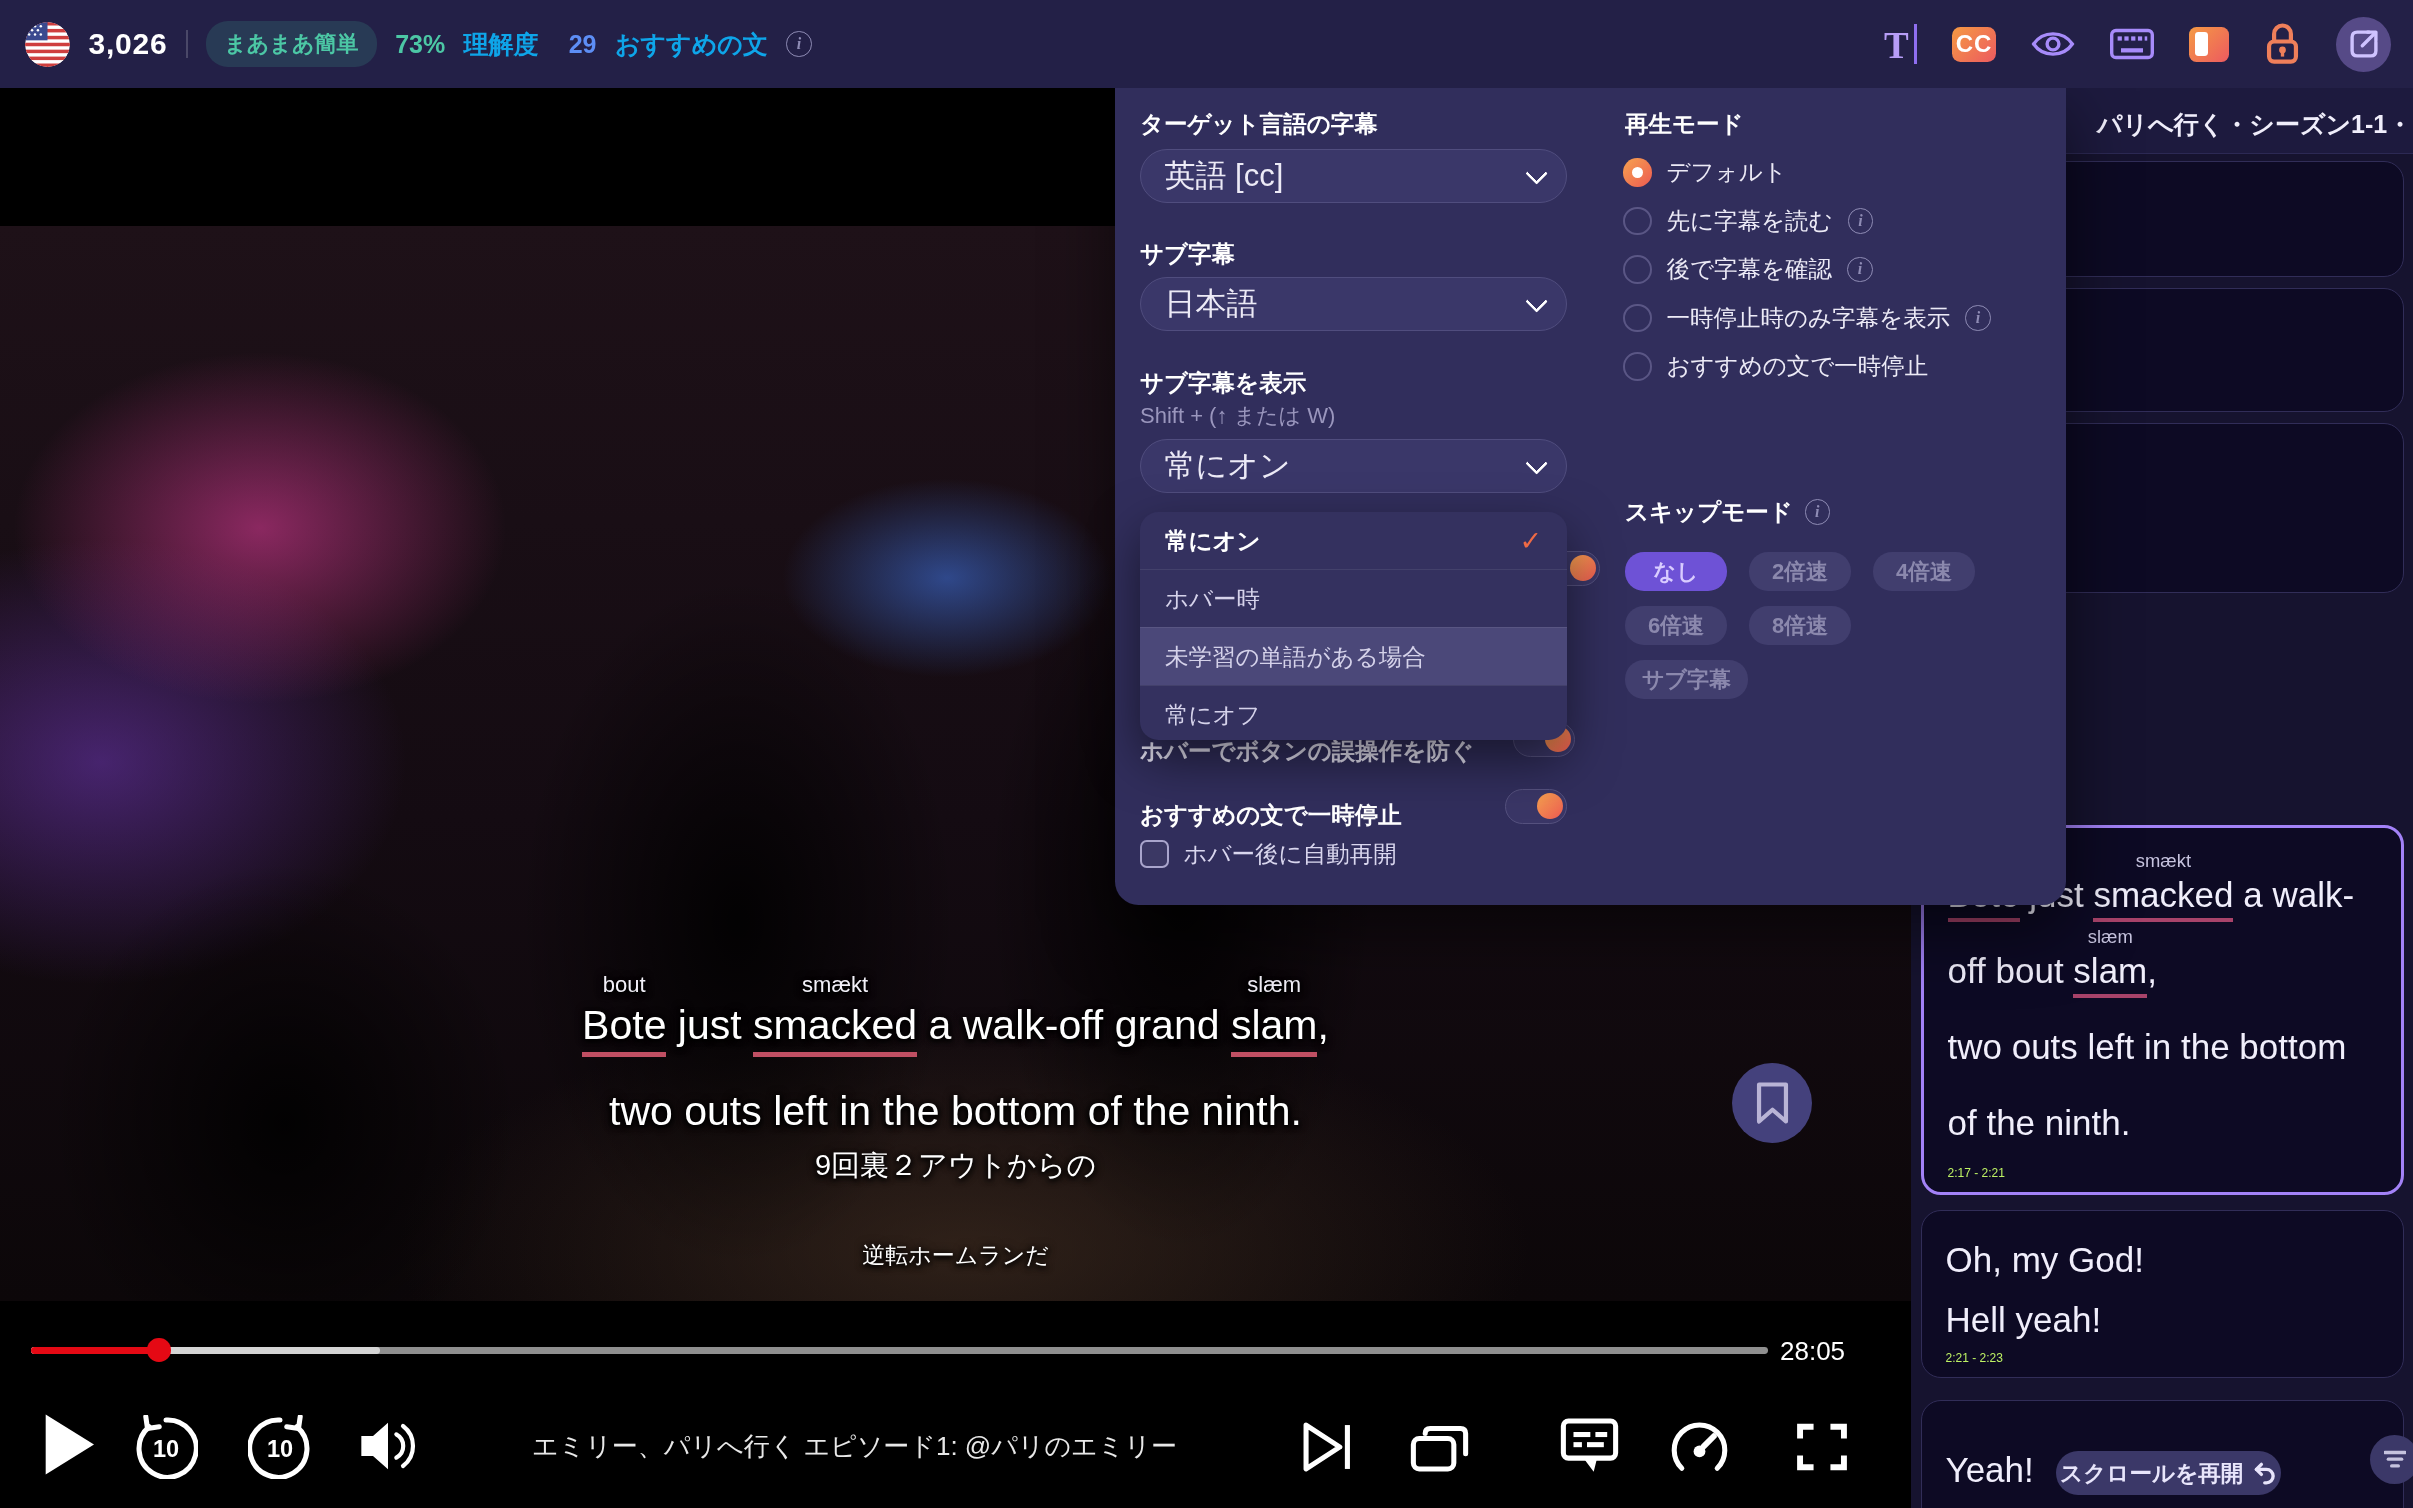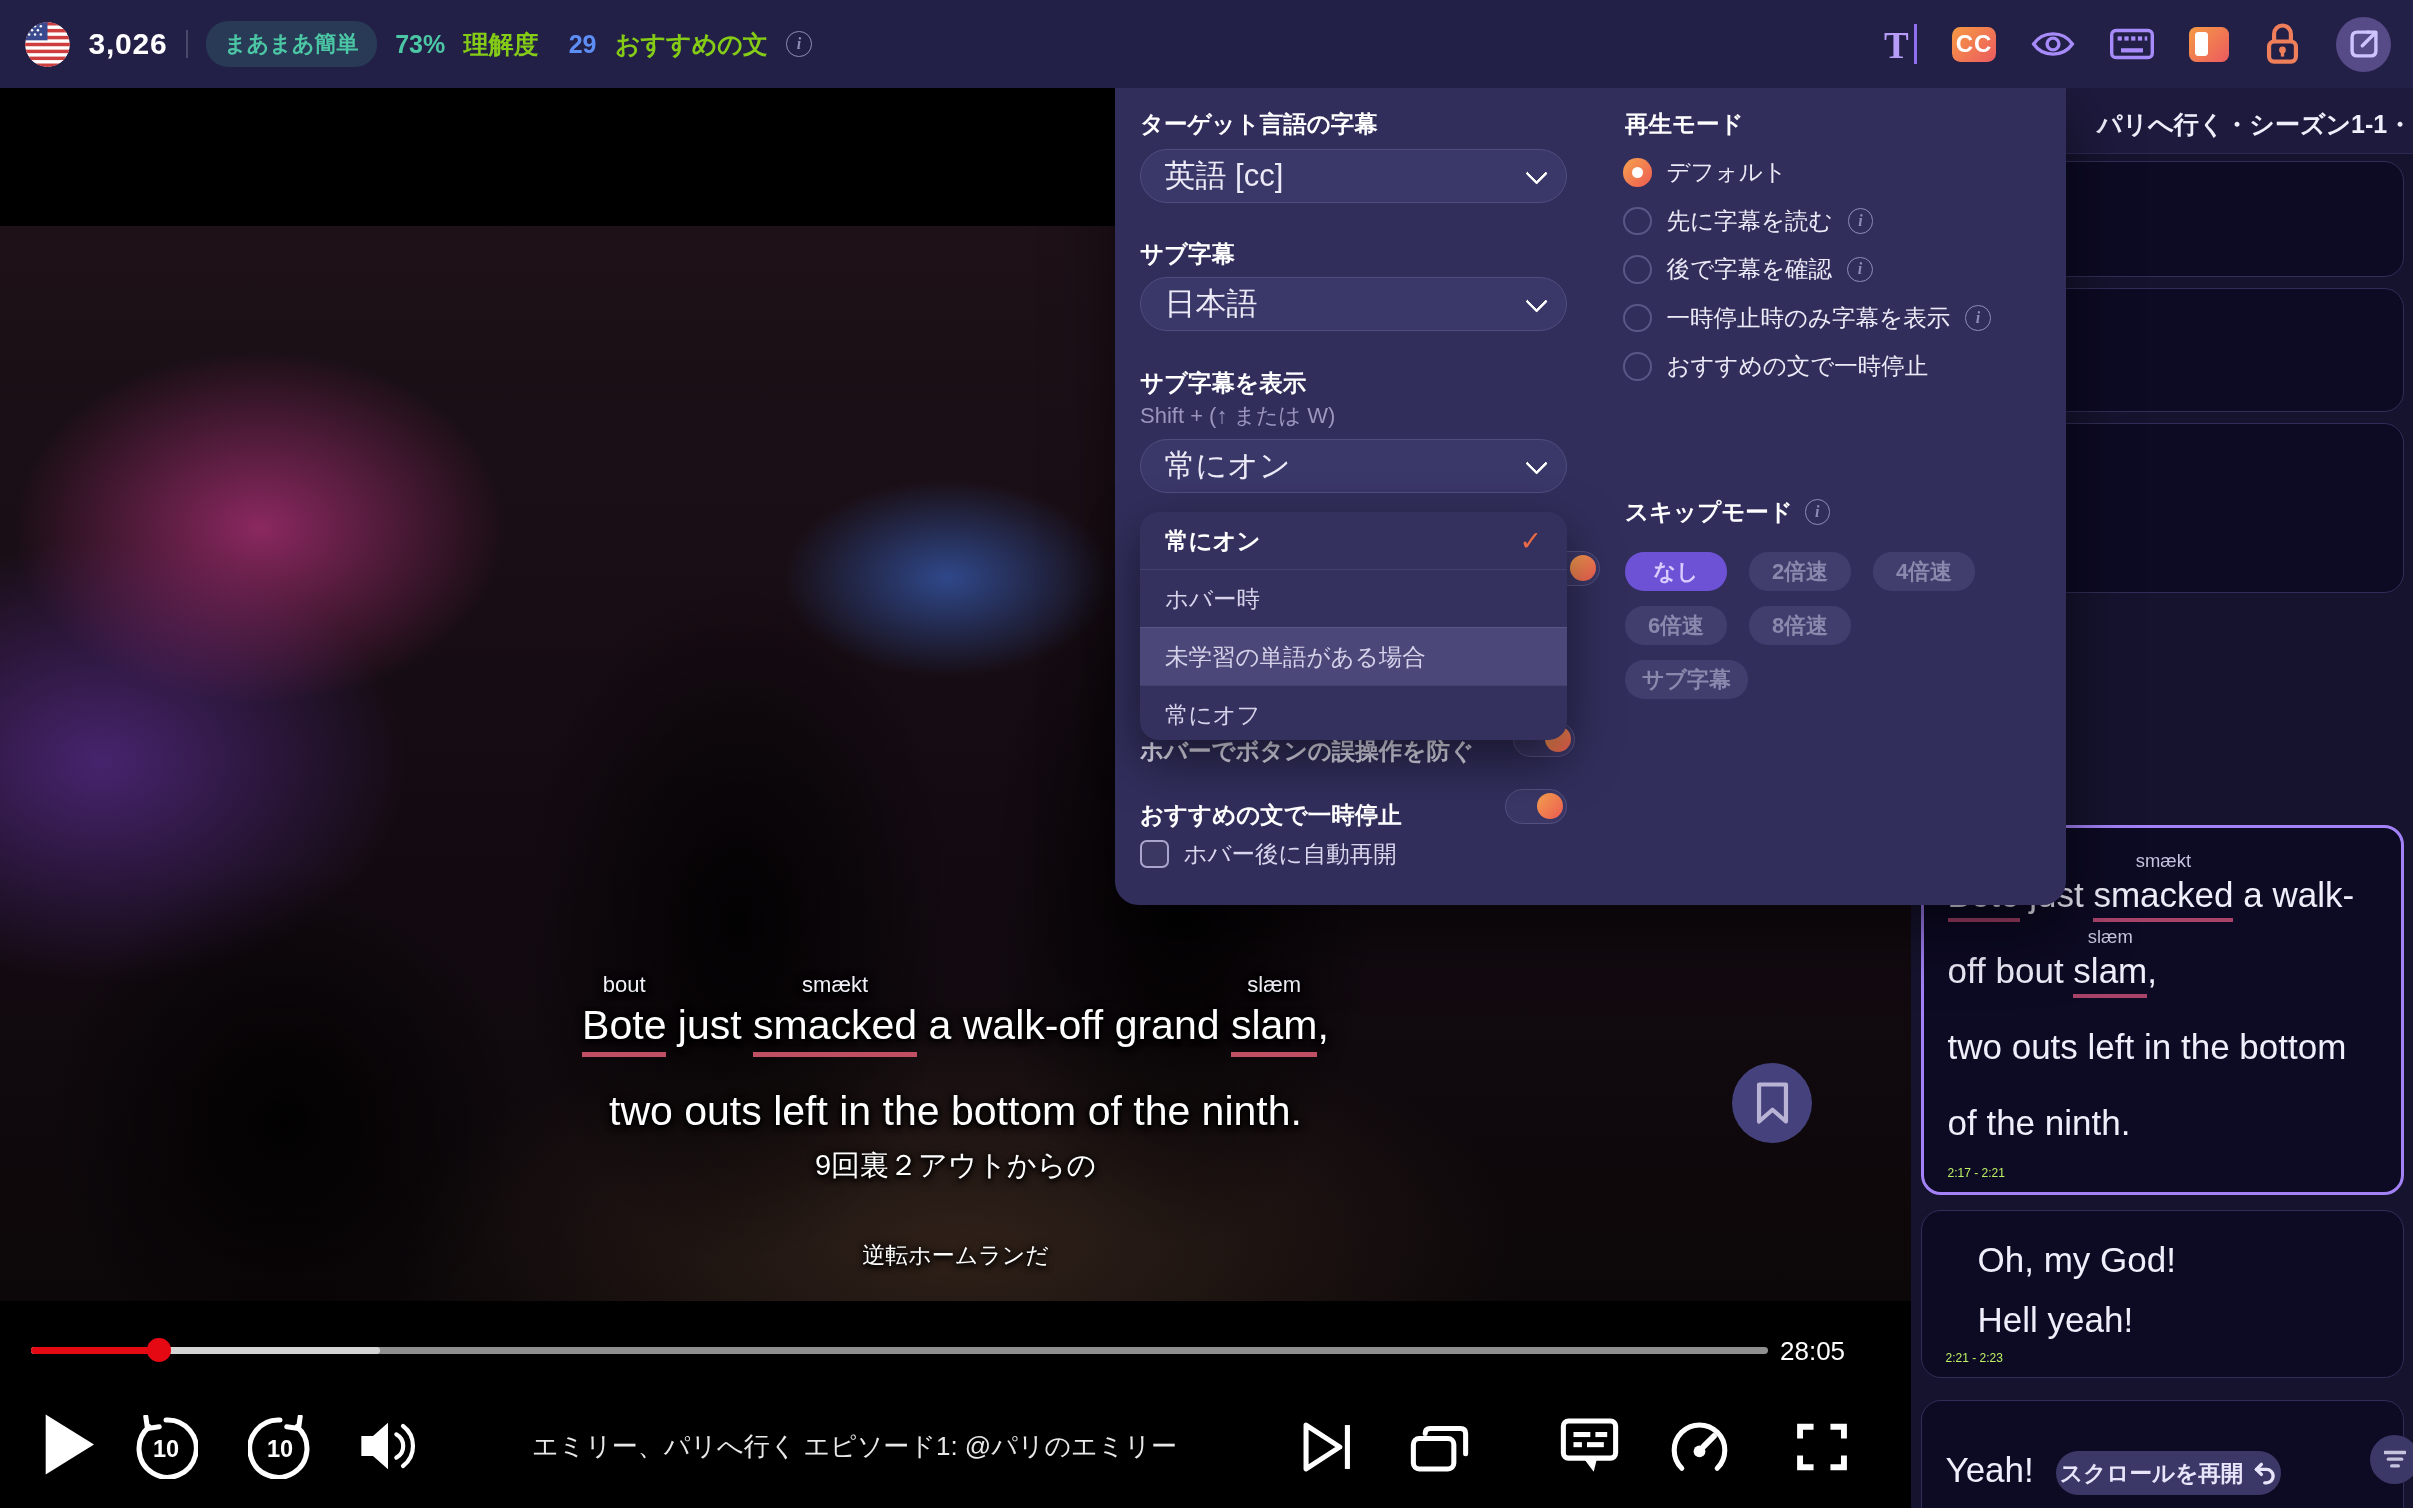--- a/index.html
+++ b/index.html
@@ -9,21 +9,21 @@
 
   
   #header{left:0;top:0;width:2413px;height:88px;background:#232047;display:flex;align-items:center;z-index:60;}
   #hleft{display:flex;align-items:center;margin-left:25px;gap:18.4px;}
   .flag{width:45px;height:45px;border-radius:50%;overflow:hidden;box-shadow:inset 0 -5px 8.4px rgba(0,0,0,.35);}
   .kcount{font-size:30px;font-weight:bold;letter-spacing:0.8px;}
   .vdiv{width:1.7px;height:28.5px;background:rgba(255,255,255,.18);}
   .badge{background:rgba(69,199,164,.16);color:#4cc7a5;font-size:22px;font-weight:bold;
          padding:8.4px 18.4px;border-radius:22px;}
   .pct{color:#4cc7a5;font-size:25px;font-weight:bold;}
-  .wlab{color:#84cc16;font-size:25px;font-weight:bold;}
+  .wlab{color:#0ea5e9;font-size:25px;font-weight:bold;}
   .bluenum{color:#5d8ef5;font-size:25px;font-weight:bold;}
   .info{display:inline-flex;align-items:center;justify-content:center;width:23.5px;height:23.5px;border-radius:50%;
         border:1.7px solid #8f8cb5;color:#8f8cb5;font-size:16px;font-family:"Liberation Serif",serif;
         font-style:italic;font-weight:bold;flex:0 0 auto;}
   #hright{position:absolute;right:22px;top:0;height:88px;display:flex;align-items:center;gap:35px;}
   .hicon{display:flex;align-items:center;justify-content:center;}
   .tcur{display:flex;align-items:flex-end;}
   .tcur .tee{font-family:"Liberation Serif","DejaVu Serif",serif;font-weight:bold;font-size:37px;color:#b79df8;line-height:1;}
   .tcur .caret{width:3.4px;height:40px;background:#8f6ef0;margin-left:5px;}
   .ccbadge{width:44px;height:35px;border-radius:8.4px;background:linear-gradient(135deg,#f59a43,#ec5a60);
@@ -67,21 +67,21 @@
 
   
   #sidebar{left:1911px;top:88px;width:503px;height:1420px;background:#16132f;z-index:10;}
   #sbheader{position:absolute;left:0;top:0;width:503px;height:65px;background:#1d1a3e;border-bottom:1.7px solid #2c2954;}
   #sbtitle{position:absolute;left:186px;top:20px;font-size:25px;font-weight:bold;color:#f0eefb;white-space:nowrap;}
   .card{position:absolute;left:10px;width:483px;background:#0d0a24;border:1.7px solid #312d58;border-radius:20px;box-sizing:border-box;}
   .card-c1{top:73px;height:116px;}
   .card-c2{top:200px;height:124px;}
   .card-c3{top:335px;height:170px;}
   .card-c4{top:737px;height:370px;border:3.4px solid #a382f8;}
-  .card-c5{top:1122px;height:168px;padding-left:32px;}
+  .card-c5{top:1122px;height:168px;}
   .card-c6{top:1312px;height:268px;}
   .card .cline{margin:34px 0 0 23.5px;height:42px;font-size:35px;color:#f0eefb;white-space:pre;}
   .card .cline:first-child{margin-top:47px;}
   .card .word .pron{top:-25px;font-size:18.4px;color:#c6c3de;}
   .card .word.u{border-bottom:4.2px solid #a8436a;padding-bottom:2.5px;}
   .ctime{position:absolute;left:23.5px;bottom:11.7px;font-size:12px;color:#bef264;}
   .card-c3 .cline:first-child{margin-top:77px;margin-left:-15px;}
   .card-c5 .cline:first-child{margin-top:28.5px;}
   .card-c5 .cline{margin-top:18.4px;}
   #yeahword{position:absolute;left:23.5px;top:49px;font-size:35px;color:#f0eefb;}

